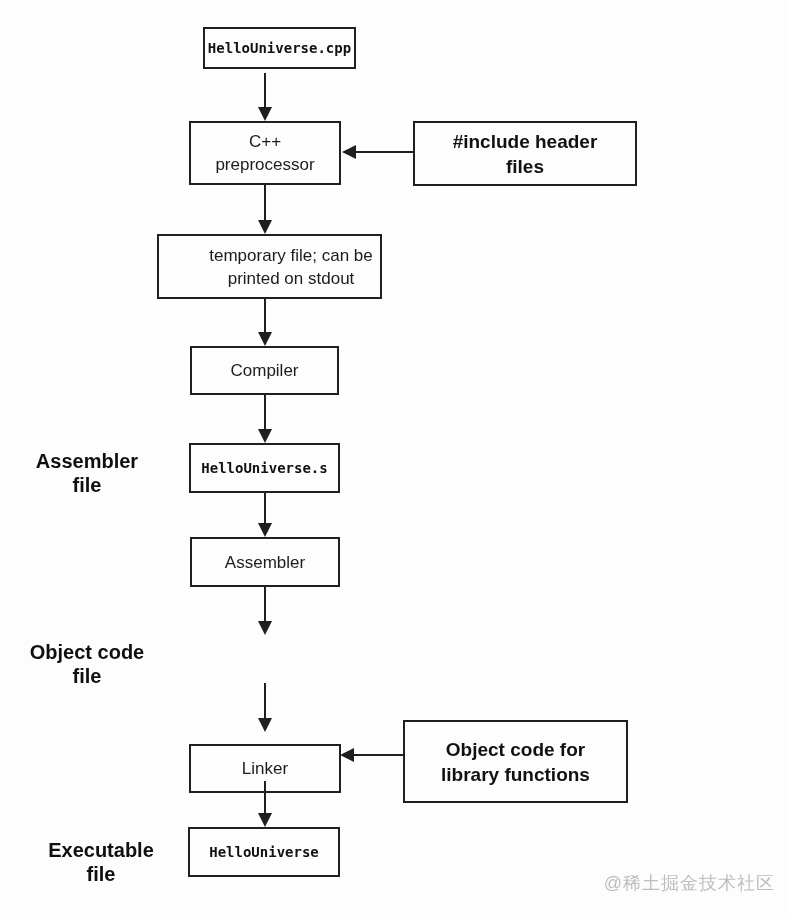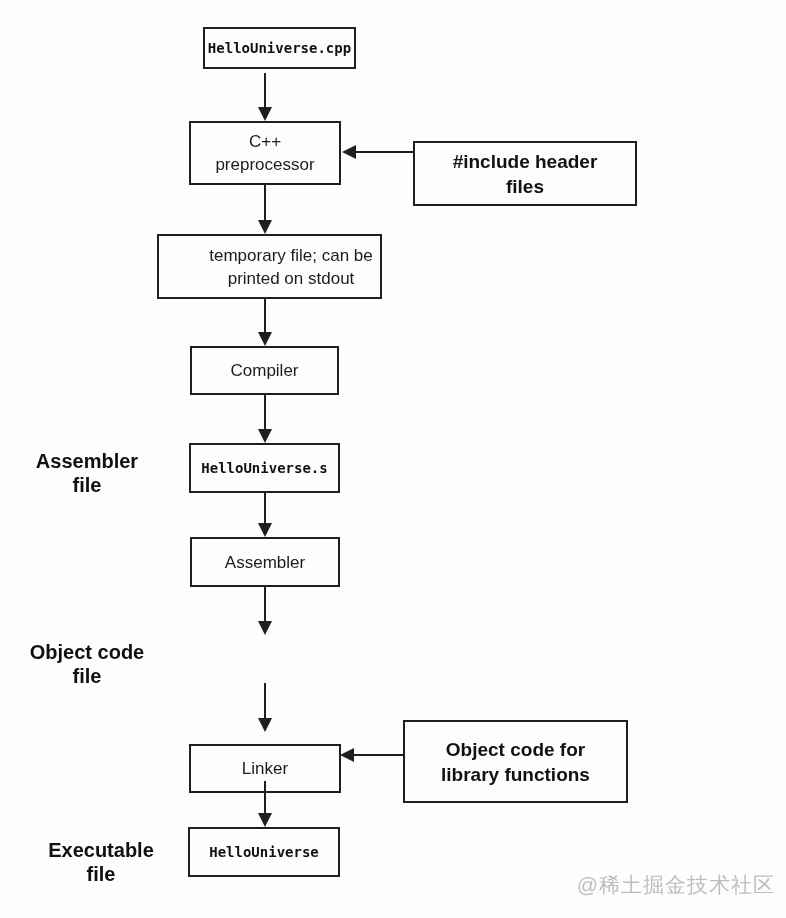--- a/index.html
+++ b/index.html
@@ -33,21 +33,21 @@
   .mono{
     font-family:"DejaVu Sans Mono", monospace;
     font-weight:bold;
     font-size:14px;
     color:#111111;
   }
   .note{font-weight:bold;font-size:19px;line-height:25px;color:#111111;}
 
   #n-cpp      {left:189px;top:27px; width:153px;height:42px;margin-left:14px;}
   #n-preproc  {left:189px;top:121px;width:152px;height:64px;}
-  #n-include  {left:413px;top:121px;width:224px;height:65px;margin-top:20px;}
+  #n-include  {left:413px;top:121px;width:224px;height:65px;}
   #n-tempfile {left:157px;top:234px;width:225px;height:65px;padding-left:43px;}
   #n-compiler {left:190px;top:346px;width:149px;height:49px;}
   #n-asmfile  {left:189px;top:443px;width:151px;height:50px;}
   #n-assembler{left:190px;top:537px;width:150px;height:50px;}
   #n-objfile  {left:190px;top:635px;width:150px;height:48px;}
   #n-linker   {left:189px;top:732px;width:152px;height:49px;margin-top:12px;}
   #n-objlib   {left:403px;top:720px;width:225px;height:83px;}
   #n-exe      {left:188px;top:827px;width:152px;height:50px;}
 
   
@@ -106,21 +106,21 @@
   }
   #h1{left:356px;top:151px;width:57px;}
   #h2{left:354px;top:754px;width:49px;}
 
   
   .watermark{
     position:absolute;
     left:560px;top:871px;
     width:215px;
     text-align:right;
-    font-size:21px;
+    font-size:18px;
     color:#bdbdbd;
     letter-spacing:1px;
   }
 </style>
 </head>
 <body>
 
 <div class="canvas">
 
   <div class="stage" id="lb-asm">

